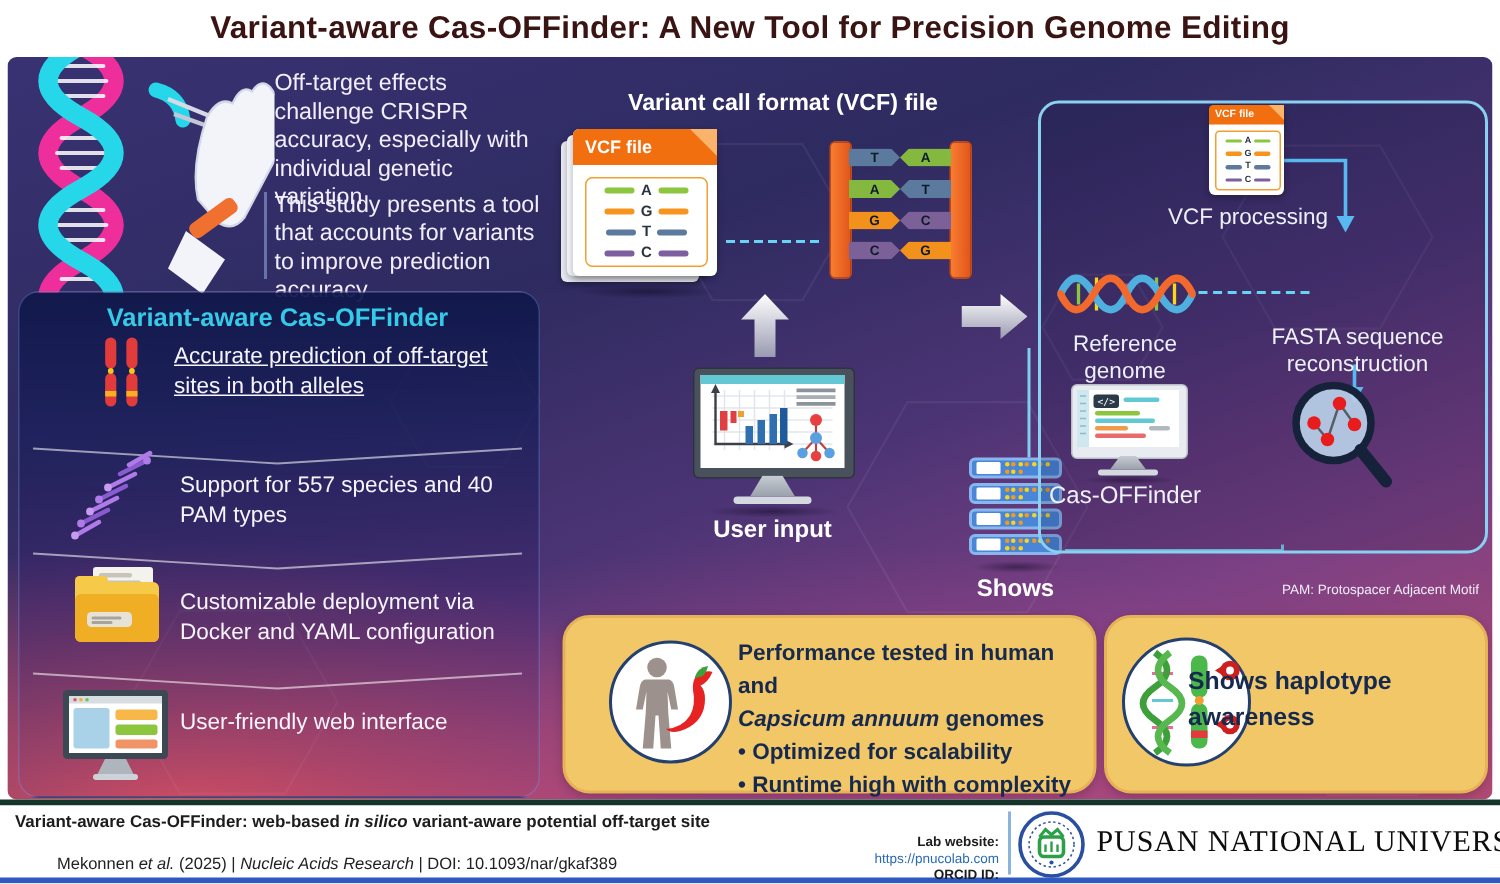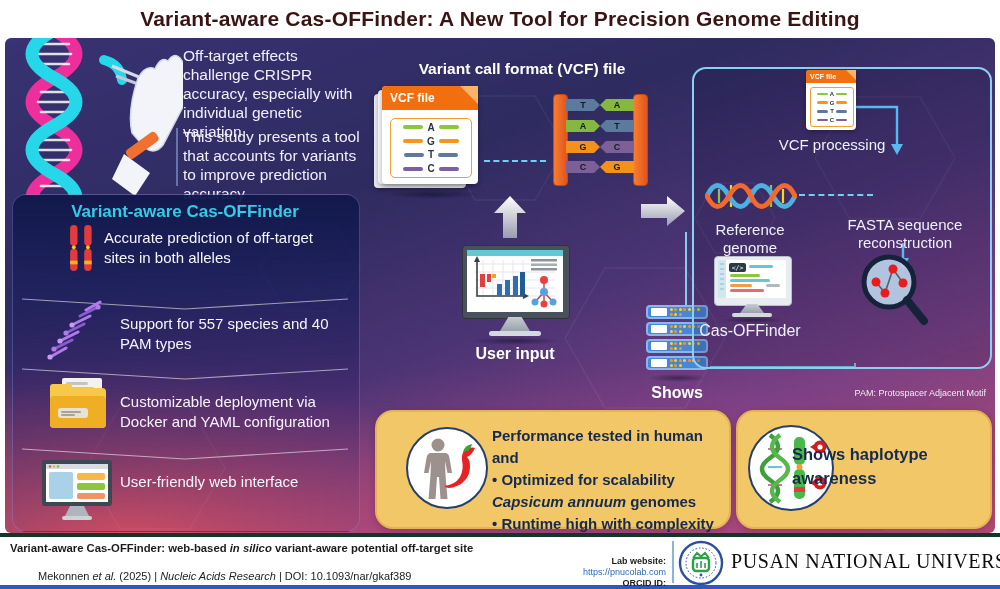--- a/index.html
+++ b/index.html
@@ -124,21 +124,21 @@
       <rect x="8" y="4" width="10" height="28" rx="5" fill="#e23b3b"></rect>
         <rect x="8" y="36" width="10" height="30" rx="5" fill="#e23b3b"></rect>
       <circle cx="13" cy="34" r="2.6" fill="#f7c31c"></circle>
       <rect x="8" y="52" width="10" height="5" fill="#f7b71c" opacity=".95"></rect>
       <rect x="27" y="4" width="10" height="28" rx="5" fill="#e23b3b"></rect>
         <rect x="27" y="36" width="10" height="30" rx="5" fill="#e23b3b"></rect>
       <circle cx="32" cy="34" r="2.6" fill="#f7c31c"></circle>
       <rect x="27" y="52" width="10" height="5" fill="#f7b71c" opacity=".95"></rect>
     </g>
   </svg>
-  <div class="abs litem" style="left:104px;top:228px;width:230px;">Accurate prediction of off-target sites in both alleles</div>
+  <div class="abs litem" style="left:116px;top:228px;width:230px;text-decoration:underline;">Accurate prediction of off-target sites in both alleles</div>
 
   <svg class="abs sep" style="left:22px;top:296px;" width="326" height="16" viewBox="0 0 326 16">
       <polyline points="0,3 163,13 326,3" fill="none" stroke="rgba(255,255,255,.7)" stroke-width="1.2"></polyline>
     </svg>
 
   <svg class="abs" style="left:40px;top:300px;" width="66" height="62" viewBox="0 0 66 62">
     <g stroke-linecap="round">
       <line x1="12" y1="56" x2="26" y2="48" stroke="#b07ae8" stroke-width="3"></line>
         <circle cx="10" cy="57" r="2.6" fill="#c89af0"></circle>
       <line x1="16" y1="48" x2="32" y2="40" stroke="#8a5ad0" stroke-width="3"></line>
@@ -503,22 +503,22 @@
         <path d="M22,24 h16 q3,1 3.5,5 l2.5,15 h-4.5 l-2.5,-12 l0.5,14 l2,24 h-7 l-1.5,-22 h-2 l-1.5,22 h-7 l2,-24 l0.5,-14 l-2.5,12 h-4.5 l2.5,-15 q0.5,-4 3.5,-5 z"></path>
       </g>
       <g>
         <path d="M56,22 q7,-5 11,-3 q-3,7 -8,9 q3,3 3,9 q0,14 -13,20 q-9,4 -13,0 q11,-1 16,-9 q4,-7 2,-17 q-0.5,-6 2,-9 z" fill="#e62222"></path>
         <path d="M55,23 q2,-7 9,-8 q-1,5 -4,7 z" fill="#3da03a"></path>
       </g>
     </svg>
   </div>
   <div class="abs btext" style="left:492px;top:425px;width:232px;">
     <div><span>Performance tested in human and</span></div>
+    <div><i>Capsicum annuum</i><span> genomes</span></div>
     <div>• Optimized for scalability</div>
-    <div><i>Capsicum annuum</i><span> genomes</span></div>
     <div>• Runtime high with complexity</div>
   </div>
 
   <div class="abs banner" style="left:736px;top:410px;width:252px;height:115px;"></div>
   <div class="bcircle" style="left:748px;top:425px;width:82px;height:82px;">
     <svg width="82" height="82" viewBox="0 0 82 82">
       <g>
         <g stroke-width="2">
             <line x1="18" y1="22" x2="32" y2="22" stroke="#e86a9a"></line>
             <line x1="18" y1="40" x2="32" y2="40" stroke="#62c8d4"></line>

